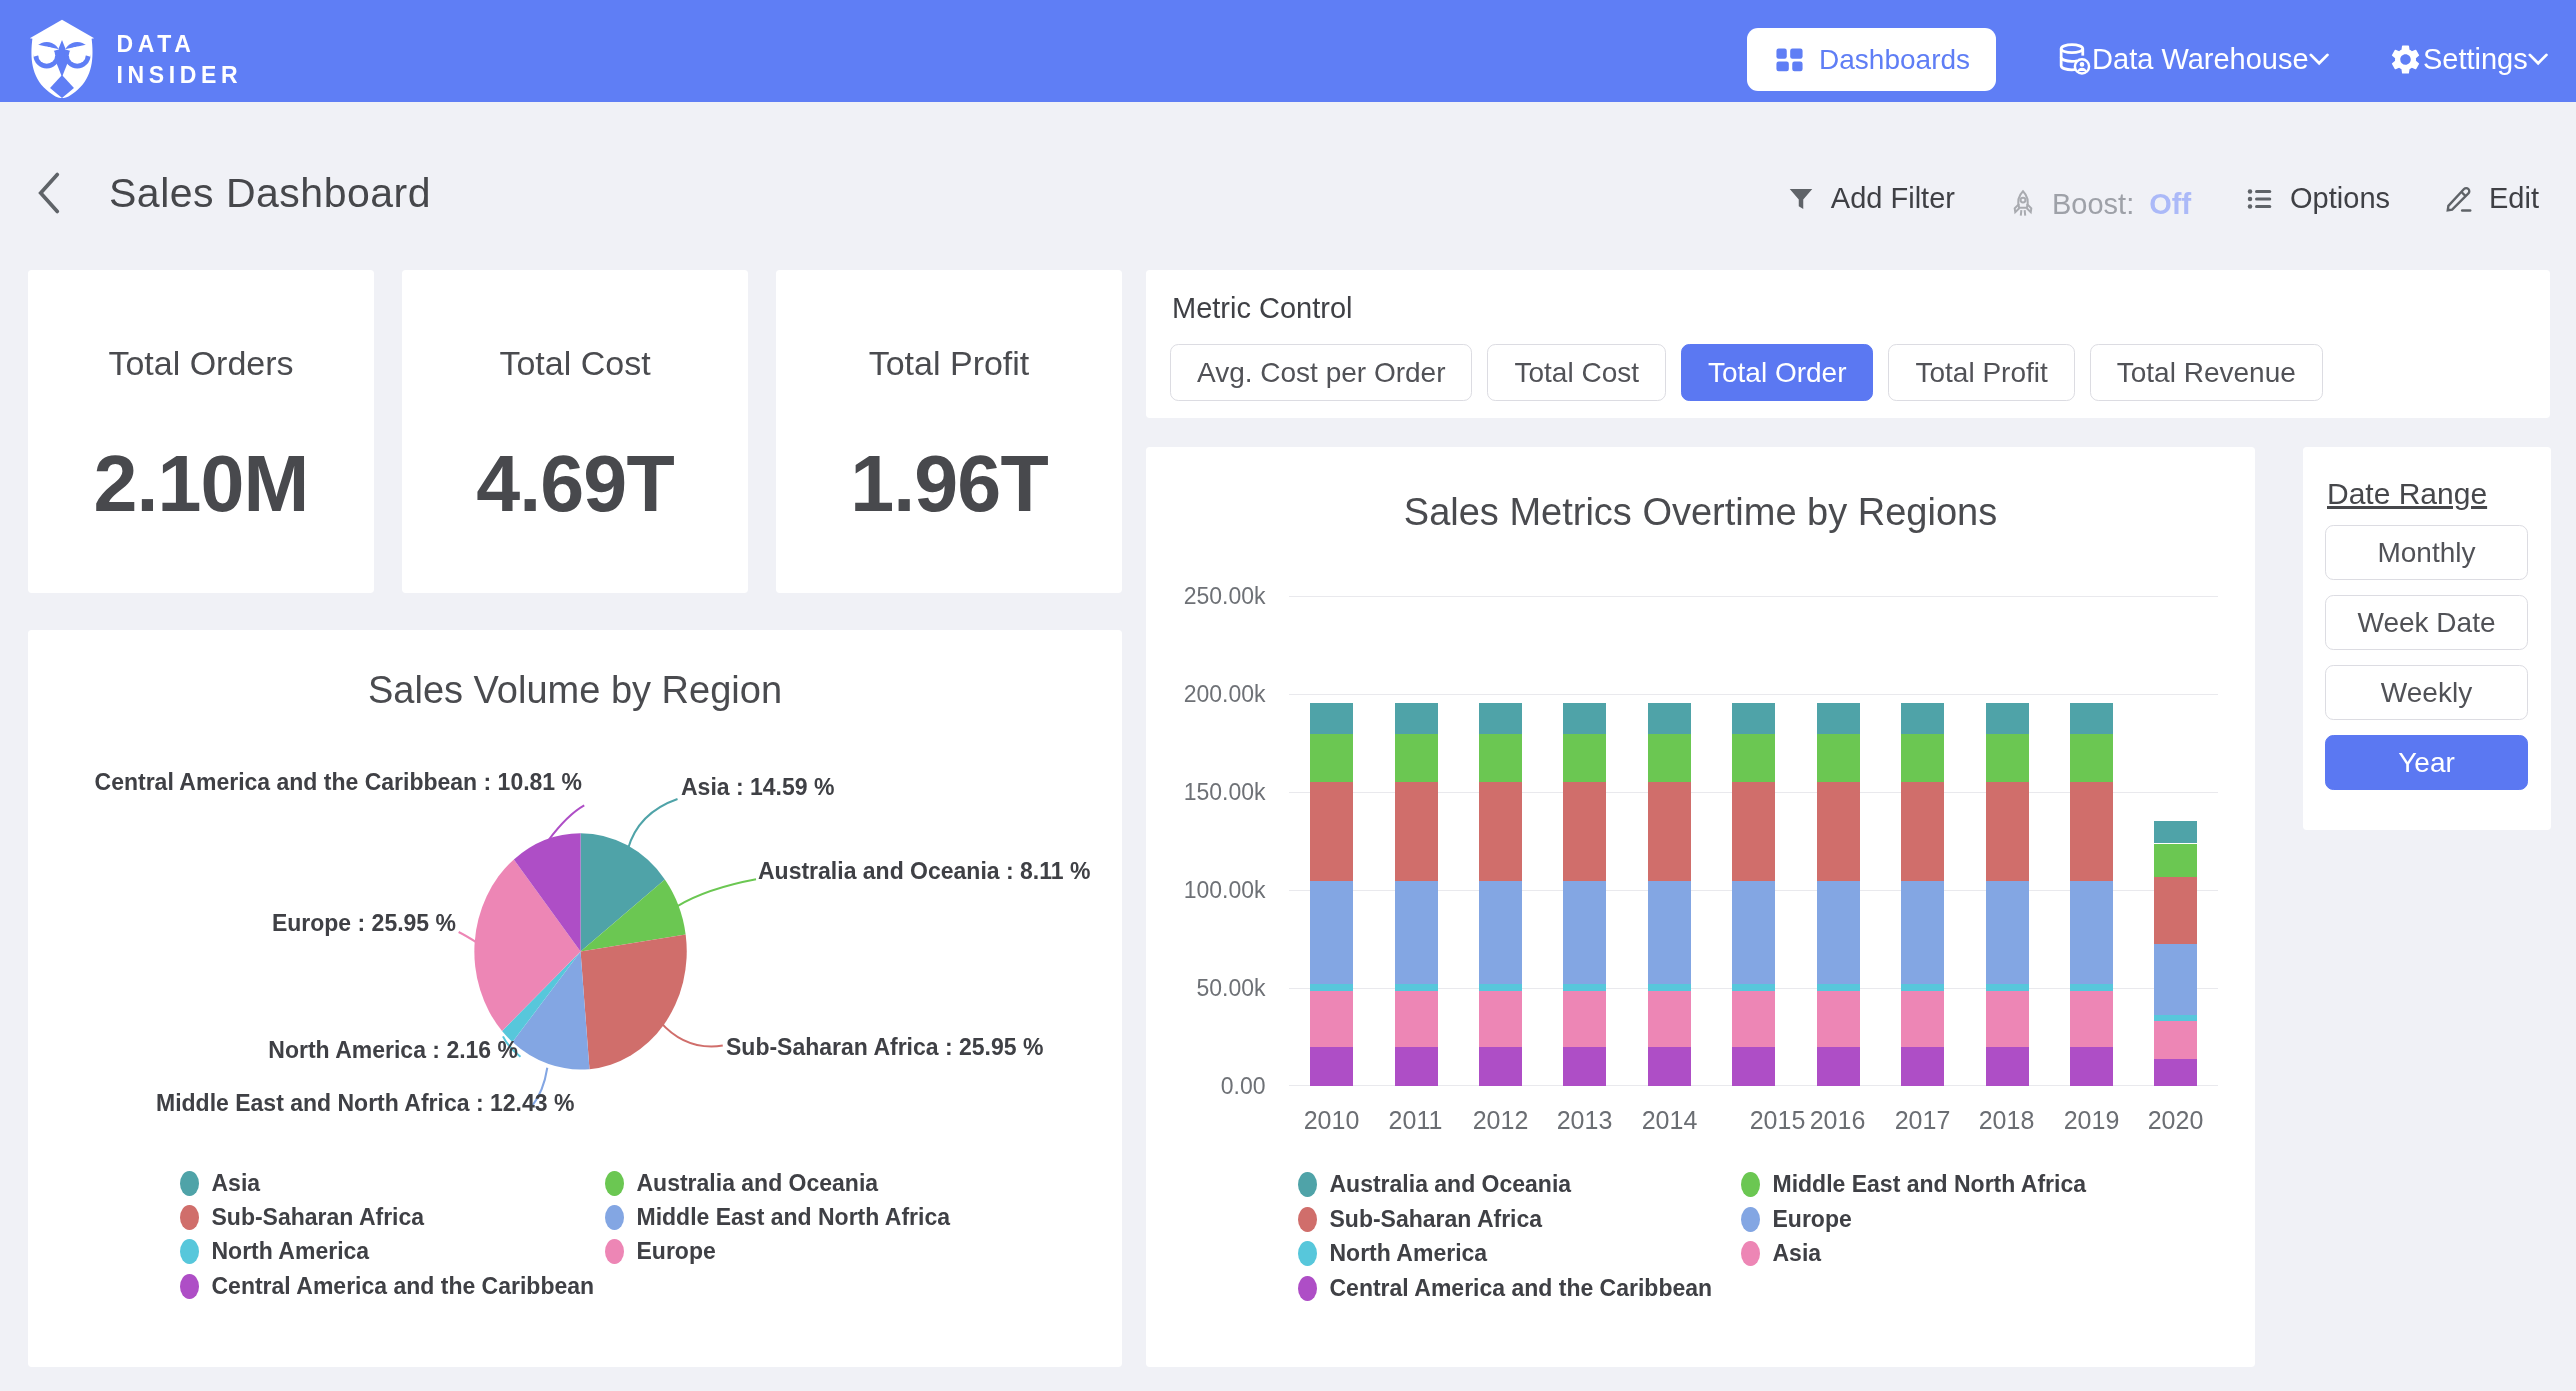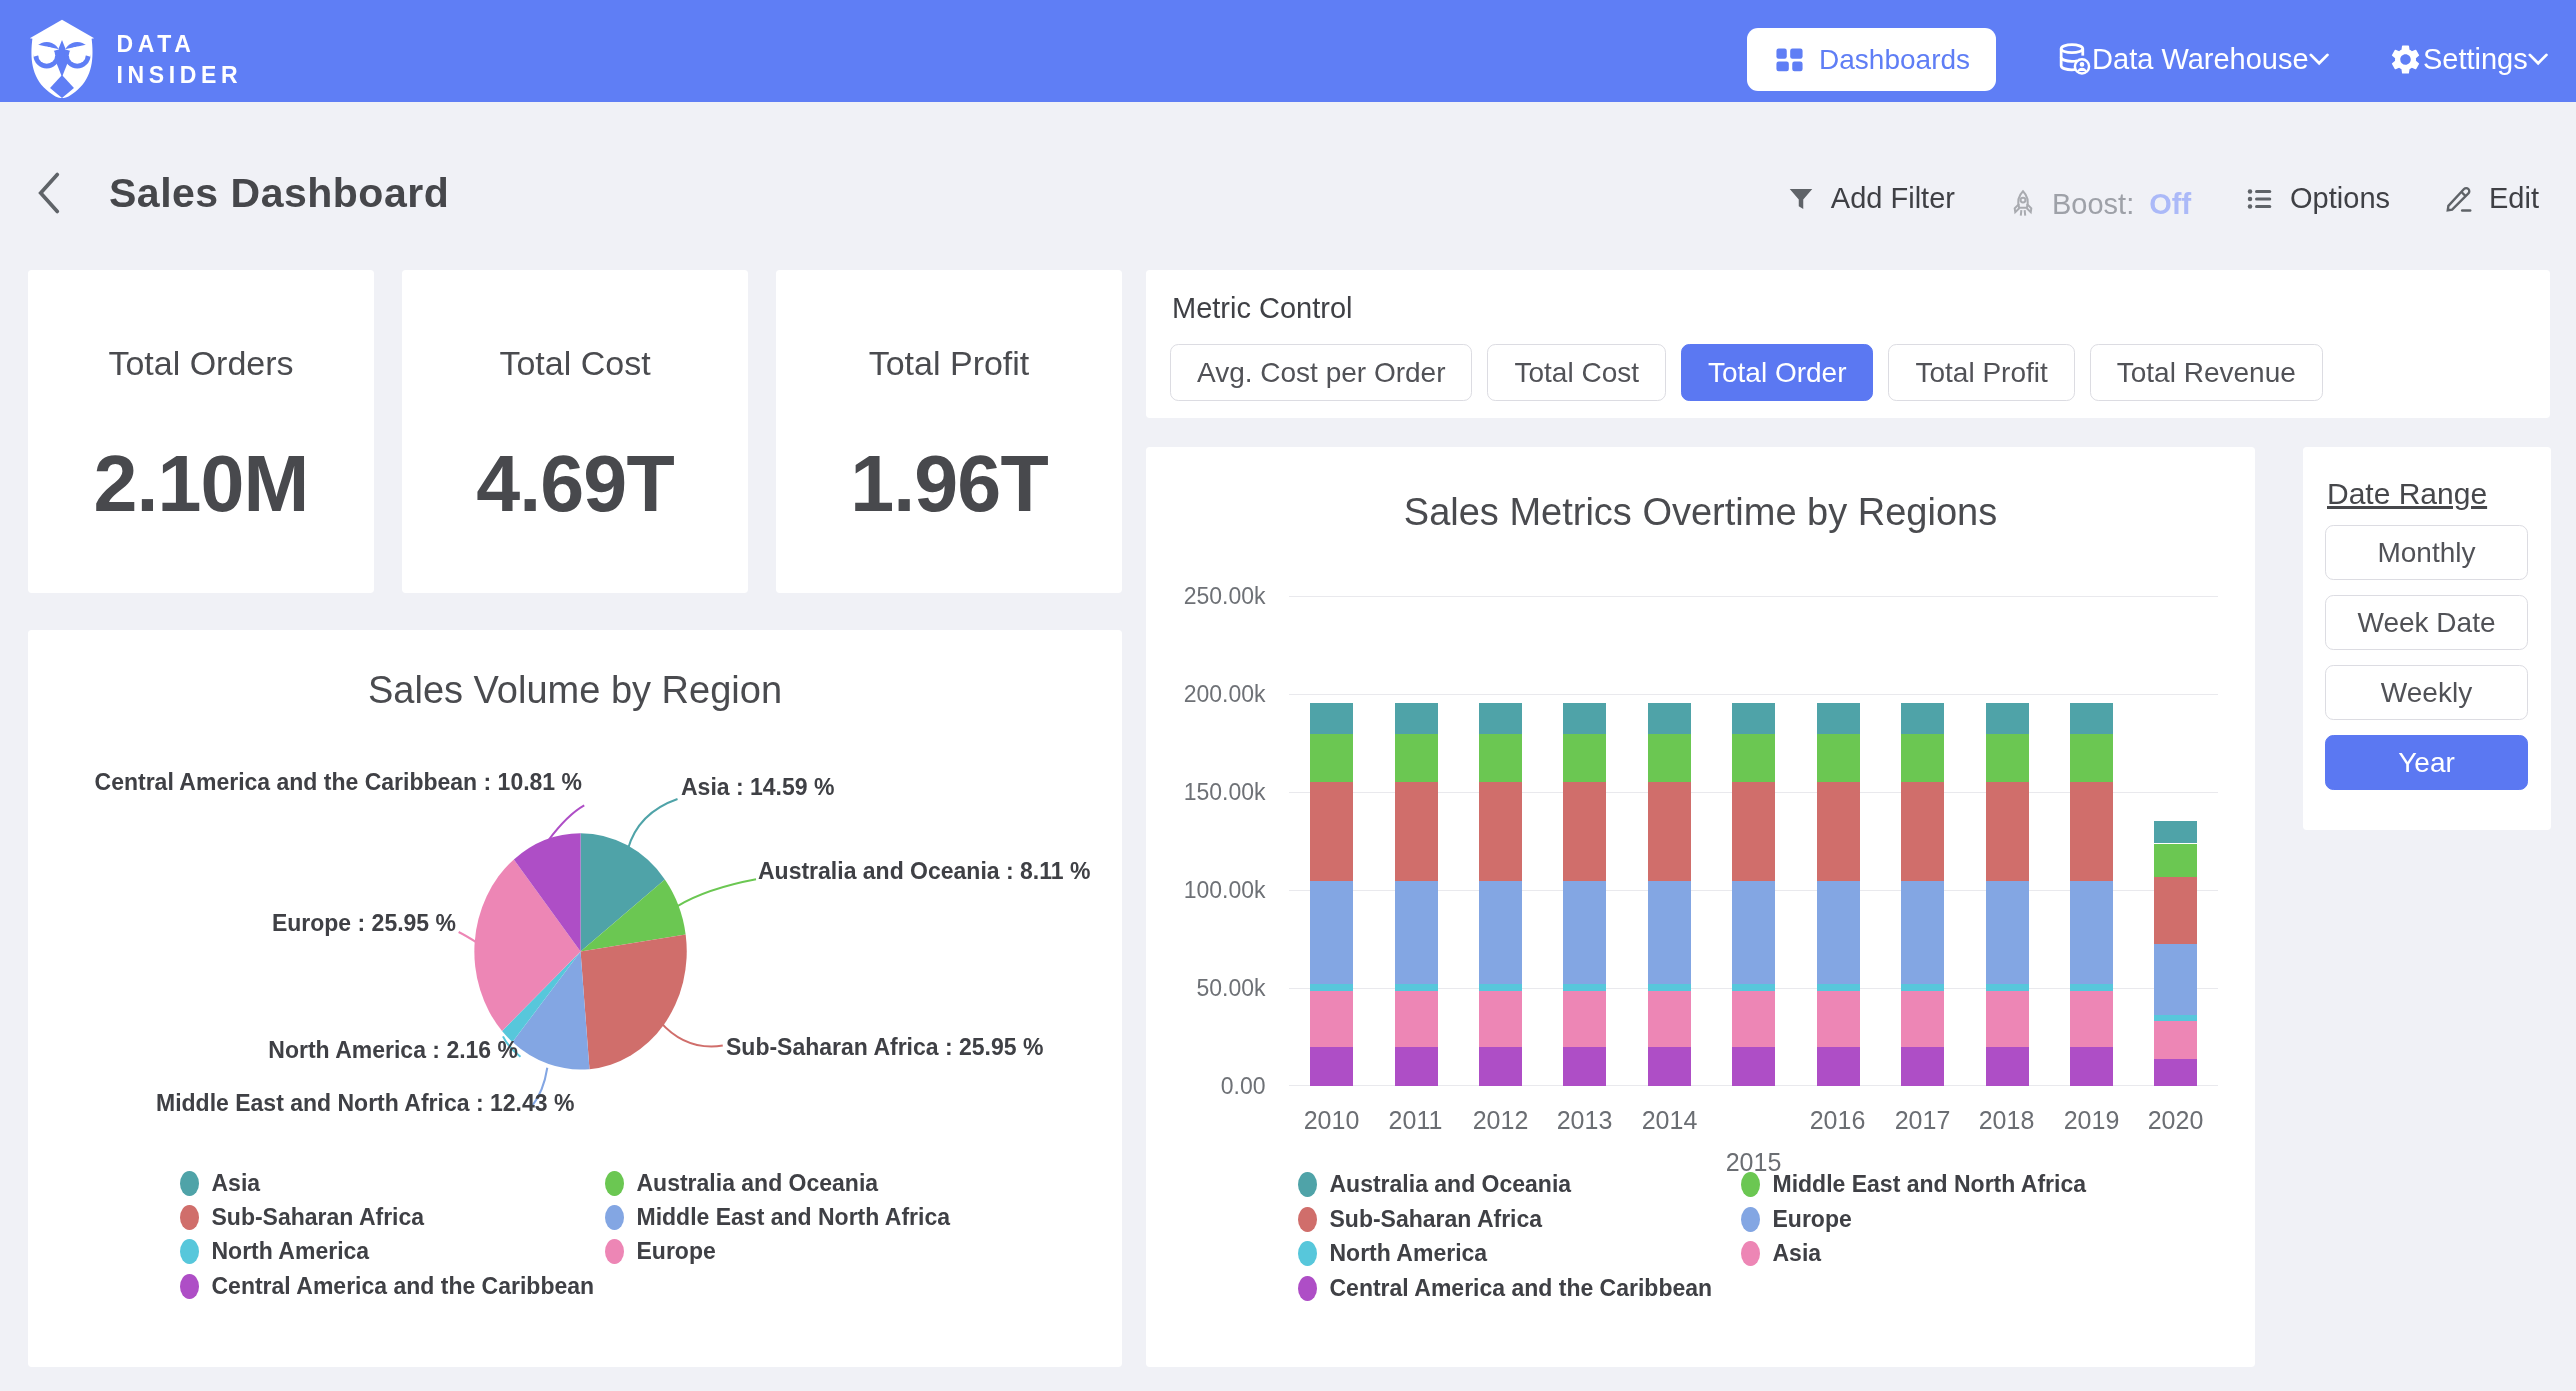--- a/index.html
+++ b/index.html
@@ -16,21 +16,21 @@
   .nav-pill { background:#fff; border-radius:11px; height:63px; display:flex; align-items:center; gap:13px;
               padding:0 26px; cursor:pointer; }
   .nav-pill span { color:var(--navbar,#5F7EF5); font-size:28px; font-weight:500; }
   .nav-item { display:flex; align-items:center; color:#fff; font-size:29px; cursor:pointer; }
   .chev { width:20.3px; height:13px; }
 
   
   .page-header { position:absolute; left:0; top:102px; width:2576px; height:168px; }
   .title-row { position:absolute; left:35px; top:65px; display:flex; align-items:center; gap:41px; }
   .back-btn { width:33px; height:52px; cursor:pointer; display:flex; align-items:center; }
-  .page-title { font-size:41px; color:#46474B; font-weight:700; letter-spacing:0.5px; }
+  .page-title { font-size:41px; color:#46474B; font-weight:400; letter-spacing:0.5px; }
   .actions { position:absolute; right:37px; top:74px; display:flex; align-items:center; gap:54px; }
   .action { display:flex; align-items:center; gap:15px; font-size:29px; color:#3F4045; cursor:pointer; }
   .action.disabled { color:#9EA1A8; cursor:default;margin-top:12px; }
   .boost-off { color:#ABB9F8; font-weight:bold; }
 
   
   .card { position:absolute; background:#fff; border-radius:3.7px; }
   .kpi { width:346px; height:323px; top:270px; text-align:center; }
   .kpi-label { margin-top:74px; font-size:34px; color:#4A4B4F; }
   .kpi-value { margin-top:55px; font-size:79px; font-weight:bold; color:#48494D; letter-spacing:-0.9px; }
@@ -280,21 +280,21 @@
         <div class="xtick" style="left: 481px; top: 659px;">2014</div>
         <div class="bar-col" style="left: 586px; top: 149px; height: 490px;">
           <div class="bar-seg" style="bottom: 0px; height: 39px; background: rgb(174, 78, 198);"></div>
           <div class="bar-seg" style="bottom: 39px; height: 56px; background: rgb(237, 134, 181);"></div>
           <div class="bar-seg" style="bottom: 95px; height: 6.9px; background: rgb(87, 199, 219);"></div>
           <div class="bar-seg" style="bottom: 102px; height: 103px; background: rgb(131, 166, 227);"></div>
           <div class="bar-seg" style="bottom: 205px; height: 99px; background: rgb(208, 110, 107);"></div>
           <div class="bar-seg" style="bottom: 304px; height: 48px; background: rgb(107, 199, 82);"></div>
           <div class="bar-seg" style="bottom: 352px; height: 31px; background: rgb(79, 163, 168);"></div>
         </div>
-        <div class="xtick" style="left: 565px; top: 659px; margin-top: 42px;">2015</div>
+        <div class="xtick" style="left: 589px; top: 659px;">2015</div>
         <div class="bar-col" style="left: 671px; top: 149px; height: 490px;">
           <div class="bar-seg" style="bottom: 0px; height: 39px; background: rgb(174, 78, 198);"></div>
           <div class="bar-seg" style="bottom: 39px; height: 56px; background: rgb(237, 134, 181);"></div>
           <div class="bar-seg" style="bottom: 95px; height: 6.9px; background: rgb(87, 199, 219);"></div>
           <div class="bar-seg" style="bottom: 102px; height: 103px; background: rgb(131, 166, 227);"></div>
           <div class="bar-seg" style="bottom: 205px; height: 99px; background: rgb(208, 110, 107);"></div>
           <div class="bar-seg" style="bottom: 304px; height: 48px; background: rgb(107, 199, 82);"></div>
           <div class="bar-seg" style="bottom: 352px; height: 31px; background: rgb(79, 163, 168);"></div>
         </div>
         <div class="xtick" style="left: 649px; top: 659px;">2016</div>

